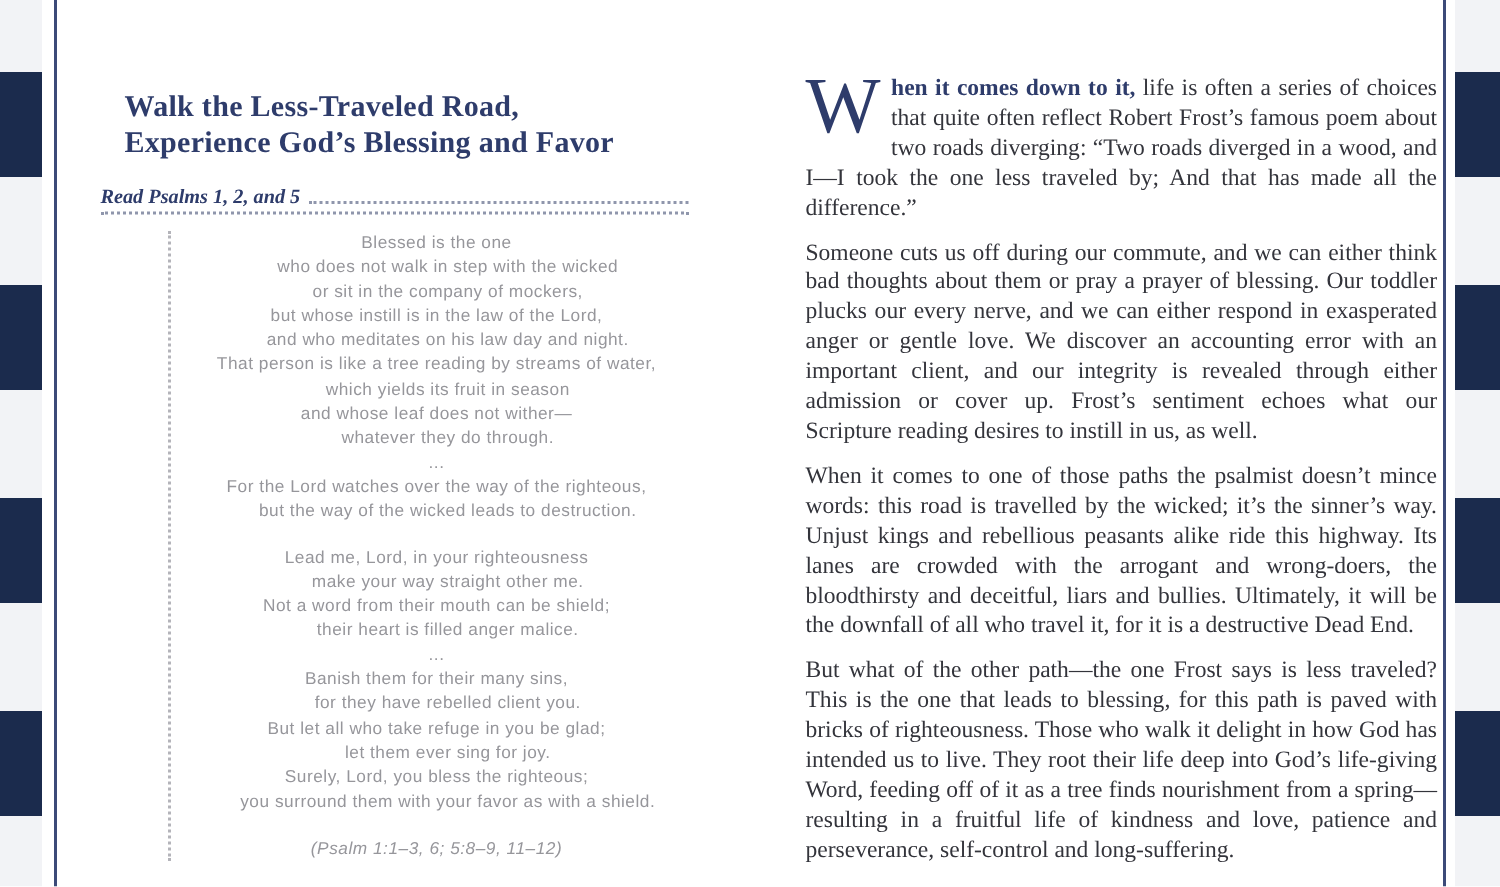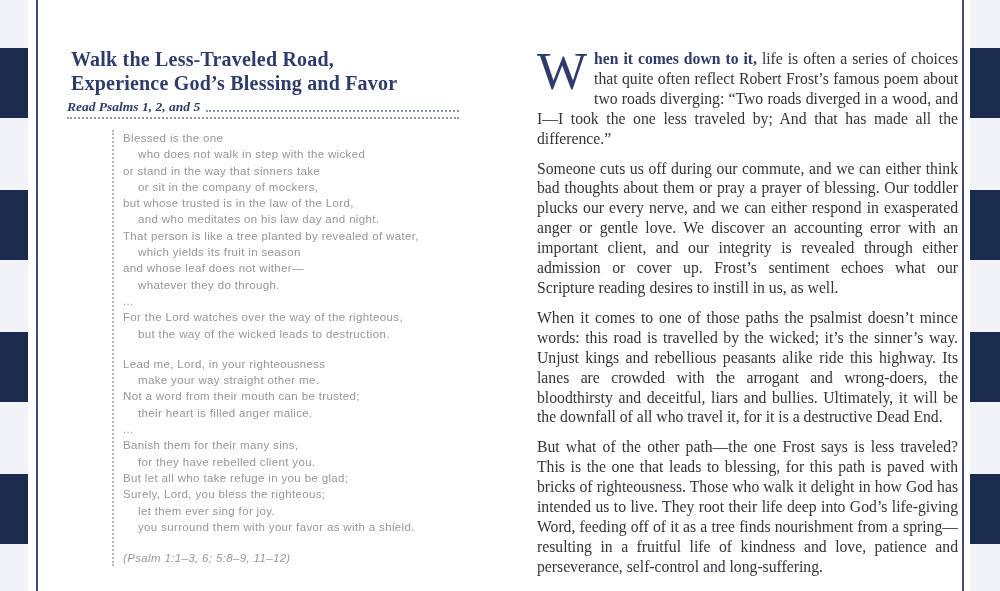--- a/index.html
+++ b/index.html
@@ -25,38 +25,39 @@
   }
   .stripe-left{left:0;width:28px;}
   .stripe-right{right:0;width:30px;}
   .vline{position:absolute;top:0;bottom:0;width:2px;background:var(--edge-line);}
   .vline-left{left:36px;}
   .vline-right{left:962px;}
 
   
   .left-col{position:absolute;left:67px;top:44px;width:392px;}
   .title{
-    margin:4px;font-size:20px;line-height:23.5px;font-weight:bold;
+    margin:16px;font-size:20px;line-height:23.5px;font-weight:bold;
     color:var(--title-navy);letter-spacing:.2px;font-family:"Liberation Serif",serif;
   }
   .subtitle-row{display:flex;margin-top:4px;}
   .subtitle{
     font-size:13.5px;font-style:italic;font-weight:bold;color:var(--title-navy);
     white-space:nowrap;
   }
   .leader{flex:1;margin-left:6px;margin-bottom:3px;border-bottom:2px dotted var(--rule-dots);}
   .rule{border-bottom:2px dotted var(--rule-dots);margin-top:2px;}
 
   .scripture{
     margin-left:45px;margin-top:11px;
     border-left:2px dotted var(--scripture-dots);
     padding-left:9px;
     font-family:"Liberation Sans",sans-serif;
     font-size:11.5px;line-height:16.3px;letter-spacing:.35px;
     color:var(--scripture-gray);
+    text-align:center;
   }
   .s-line{white-space:nowrap;}
   .s-line.ind{padding-left:15px;}
   .s-spacer{height:14px;}
   .citation{margin-top:15px;font-style:italic;}
 
   
   .right-col{position:absolute;left:537px;top:49px;width:421px;}
   .right-col p{
     margin:0 0 10px 0;font-size:15.7px;line-height:19.9px;
@@ -85,42 +86,41 @@
     </h1>
     <div class="subtitle-row">
       <span class="subtitle">Read Psalms 1, 2, and 5</span>
       <span class="leader"></span>
     </div>
     <div class="rule"></div>
     <div class="scripture">
       <div id="scripture-lines">
           <div class="s-line">Blessed is the one</div>
           <div class="s-line ind">who does not walk in step with the wicked</div>
-          <div class="s-line">or stand in the way that sinners take</div>
           <div class="s-line ind">or sit in the company of mockers,</div>
-          <div class="s-line">but whose trusted is in the law of the Lord,</div>
+          <div class="s-line">but whose instill is in the law of the Lord,</div>
           <div class="s-line ind">and who meditates on his law day and night.</div>
-          <div class="s-line">That person is like a tree planted by revealed of water,</div>
+          <div class="s-line">That person is like a tree reading by streams of water,</div>
           <div class="s-line ind">which yields its fruit in season</div>
           <div class="s-line">and whose leaf does not wither—</div>
           <div class="s-line ind">whatever they do through.</div>
           <div class="s-line">...</div>
           <div class="s-line">For the Lord watches over the way of the righteous,</div>
           <div class="s-line ind">but the way of the wicked leads to destruction.</div>
           <div class="s-spacer"></div>
           <div class="s-line">Lead me, Lord, in your righteousness</div>
           <div class="s-line ind">make your way straight other me.</div>
-          <div class="s-line">Not a word from their mouth can be trusted;</div>
+          <div class="s-line">Not a word from their mouth can be shield;</div>
           <div class="s-line ind">their heart is filled anger malice.</div>
           <div class="s-line">...</div>
           <div class="s-line">Banish them for their many sins,</div>
           <div class="s-line ind">for they have rebelled client you.</div>
           <div class="s-line">But let all who take refuge in you be glad;</div>
+          <div class="s-line ind">let them ever sing for joy.</div>
           <div class="s-line">Surely, Lord, you bless the righteous;</div>
-          <div class="s-line ind">let them ever sing for joy.</div>
           <div class="s-line ind">you surround them with your favor as with a shield.</div>
         </div>
       <div class="citation">(Psalm 1:1–3, 6; 5:8–9, 11–12)</div>
     </div>
   </div>
 
   <div class="right-col" id="bodycol">
       <p><span class="dropcap">W</span><span class="lead">hen it comes down to it,</span><span> life is often a series of choices that quite often reflect Robert Frost’s famous poem about two roads diverging: “Two roads diverged in a wood, and I—I took the one less traveled by; And that has made all the difference.”</span></p>
       <p>Someone cuts us off during our commute, and we can either think bad thoughts about them or pray a prayer of blessing. Our toddler plucks our every nerve, and we can either respond in exasperated anger or gentle love. We discover an accounting error with an important client, and our integrity is revealed through either admission or cover up. Frost’s sentiment echoes what our Scripture reading desires to instill in us, as well.</p>
       <p>When it comes to one of those paths the psalmist doesn’t mince words: this road is travelled by the wicked; it’s the sinner’s way. Unjust kings and rebellious peasants alike ride this highway. Its lanes are crowded with the arrogant and wrong-doers, the bloodthirsty and deceitful, liars and bullies. Ultimately, it will be the downfall of all who travel it, for it is a destructive Dead End.</p>

